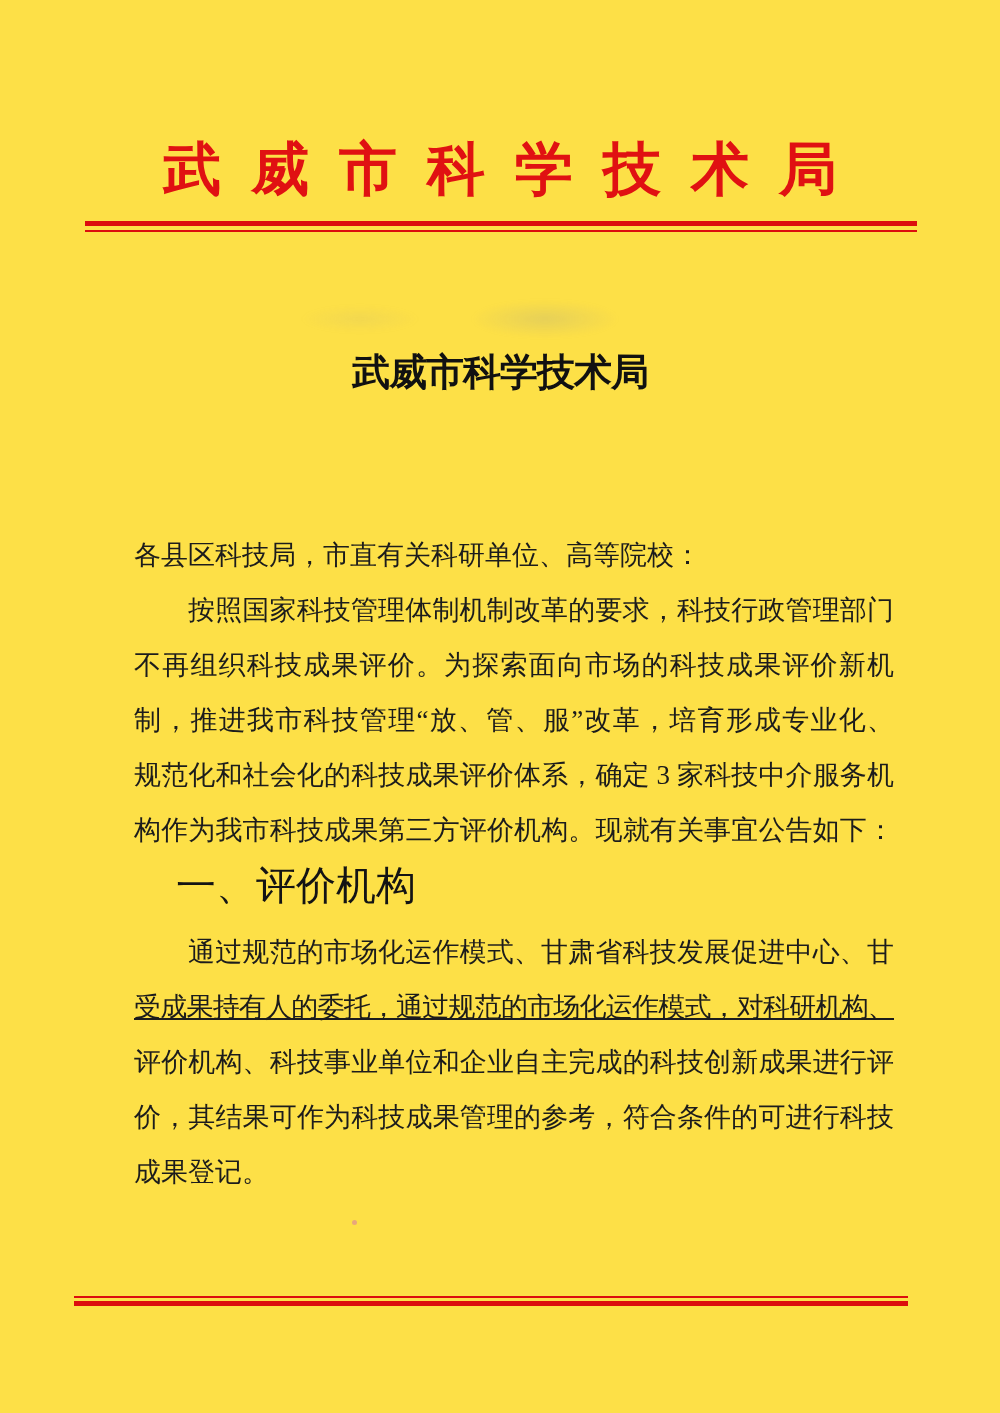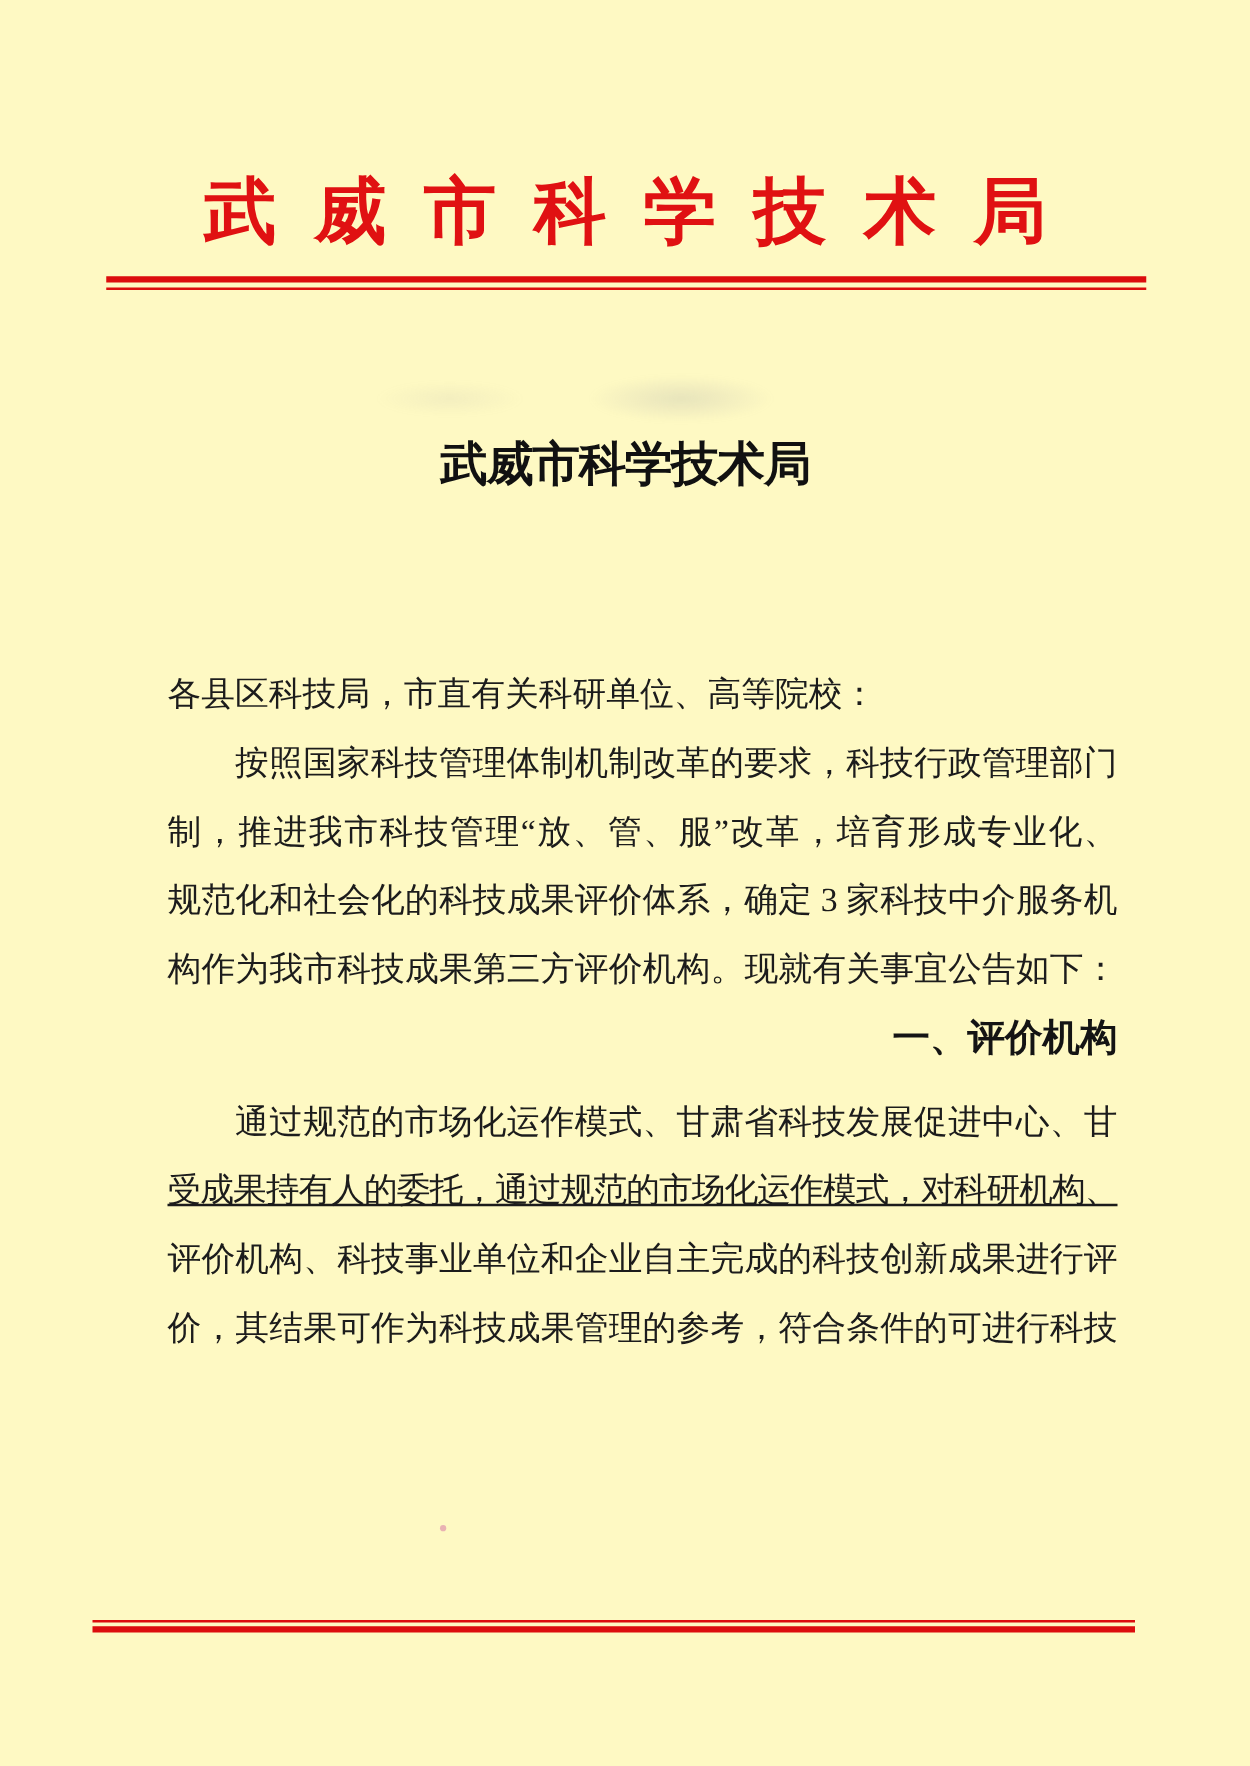--- a/index.html
+++ b/index.html
@@ -1,21 +1,21 @@
 <!DOCTYPE html>
 <html><head>
 <meta charset="utf-8">
 <style>
   html, body { margin: 0; padding: 0; background: #e8e8e8; }
   .page {
     position: relative;
     width: 1000px;
     height: 1413px;
     margin: 0 auto;
-    background: #fef9c3;
+    background: #fde047;
     font-family: "Liberation Serif", "DejaVu Serif", serif;
     color: #1a1a1a;
     overflow: hidden;
   }
 
   
   .agency-name {
     position: absolute;
     top: 128px;
     left: 0;
@@ -62,27 +62,26 @@
   .bline {
     line-height: 55px;
     text-align: justify;
     text-align-last: justify;
   }
   .bline.noj { text-align: left; text-align-last: left; }
   .bline.indent { text-indent: 54px; }
   .bline.tight { letter-spacing: -0.85px; text-decoration: underline; }
   .section-heading {
     font-family: "Liberation Sans", "DejaVu Sans", sans-serif;
-    font-weight: bold;
-    font-size: 30px;
+    font-weight: normal;
+    font-size: 40px;
     line-height: 55px;
     text-indent: 42px;
     margin-bottom: 12px;
     color: #141414;
-    text-align: right;
   }
 
   
   .bleed-ghost {
     position: absolute;
     top: 300px; left: 470px;
     width: 150px; height: 38px;
     background: radial-gradient(ellipse at center, rgba(140,145,160,0.20), rgba(140,145,160,0) 70%);
     filter: blur(2px);
   }
@@ -115,28 +114,30 @@
   <div class="ink-dot"></div>
 
   <div class="doc-title">
     <div>武威市科学技术局</div>
   </div>
 
   <div class="body-text">
     <div class="bline noj">各县区科技局，市直有关科研单位、高等院校：</div>
 
     <div class="bline indent">按照国家科技管理体制机制改革的要求，科技行政管理部门</div>
+    <div class="bline">不再组织科技成果评价。为探索面向市场的科技成果评价新机</div>
     <div class="bline">制，推进我市科技管理“放、管、服”改革，培育形成专业化、</div>
     <div class="bline">规范化和社会化的科技成果评价体系，确定 3 家科技中介服务机</div>
     <div class="bline">构作为我市科技成果第三方评价机构。现就有关事宜公告如下：</div>
 
     <div class="section-heading">一、评价机构</div>
 
     <div class="bline indent">通过规范的市场化运作模式、甘肃省科技发展促进中心、甘</div>
     <div class="bline tight">受成果持有人的委托，通过规范的市场化运作模式，对科研机构、</div>
     <div class="bline">评价机构、科技事业单位和企业自主完成的科技创新成果进行评</div>
     <div class="bline">价，其结果可作为科技成果管理的参考，符合条件的可进行科技</div>
+    <div class="bline noj">成果登记。</div>
   </div>
 
   <div class="rule rule-bottom-thin"></div>
   <div class="rule rule-bottom-thick"></div>
 
 </div>
 
 </body></html>

